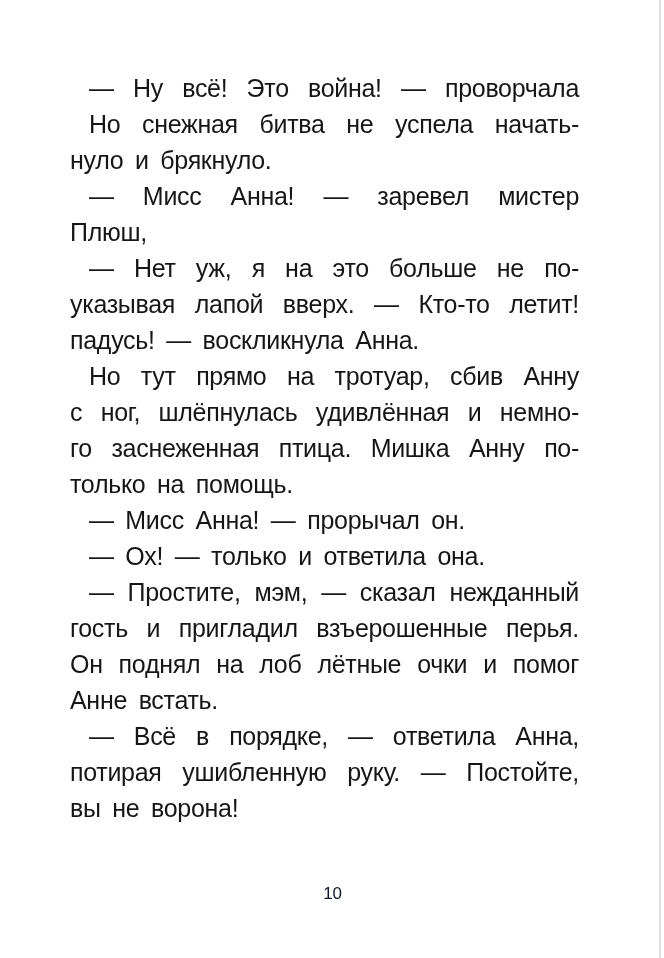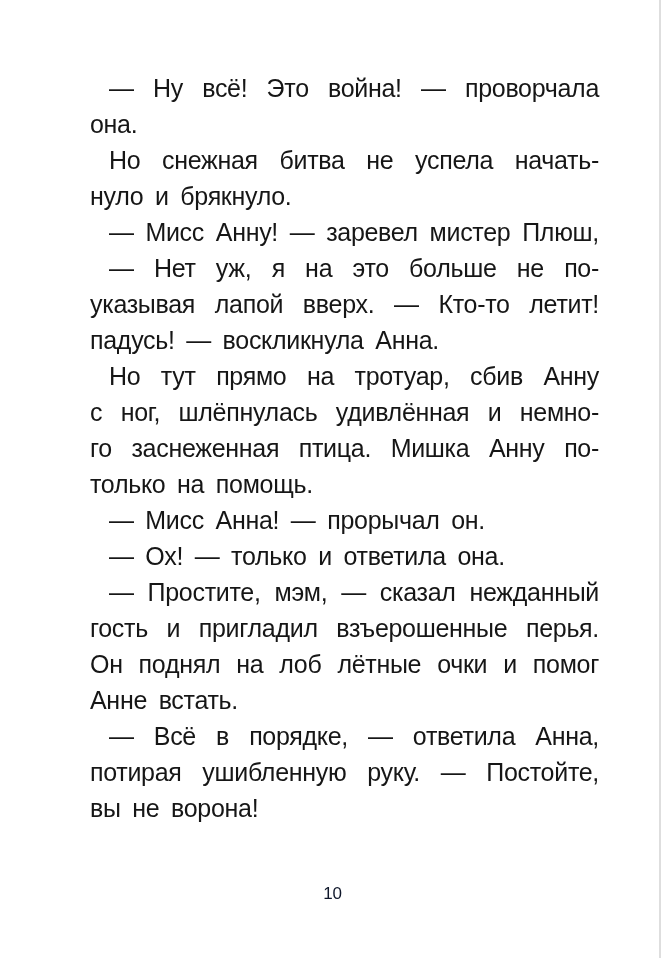--- a/index.html
+++ b/index.html
@@ -22,21 +22,21 @@
   .page-edge-line {
     position: absolute;
     top: 0;
     right: 3px;
     width: 2px;
     height: 958px;
     background: #dedede;
   }
   .text-block {
     position: absolute;
-    left: 90px;
+    left: 70px;
     top: 70px;
     width: 509px;
     color: #161616;
     font-size: 25px;
     line-height: 36px;
     letter-spacing: -0.3px;
     word-spacing: 0.2em;
   }
   .text-line {
     text-align: left;
@@ -66,24 +66,23 @@
   }
 </style>
 </head>
 <body>
 
 <div class="book-page">
 
   <div class="text-block">
 
   <div class="text-line indent justify">— Ну всё! Это война! — проворчала</div>
-      <div class="text-line">она.</div>
       <div class="text-line indent justify">Но снежная битва не успела начать-</div>
       <div class="text-line">нуло и брякнуло.</div>
-      <div class="text-line indent justify">— Мисс Анну! — заревел мистер Плюш,</div>
+      <div class="text-line indent justify">— Мисс Анна! — заревел мистер Плюш,</div>
       <div class="text-line indent justify">— Нет уж, я на это больше не по-</div>
       <div class="text-line justify">указывая лапой вверх. — Кто-то летит!</div>
       <div class="text-line">падусь! — воскликнула Анна.</div>
       <div class="text-line indent justify">Но тут прямо на тротуар, сбив Анну</div>
       <div class="text-line justify">с ног, шлёпнулась удивлённая и немно-</div>
       <div class="text-line justify">го заснеженная птица. Мишка Анну по-</div>
       <div class="text-line">только на помощь.</div>
       <div class="text-line indent">— Мисс Анна! — прорычал он.</div>
       <div class="text-line indent">— Ох! — только и ответила она.</div>
       <div class="text-line indent justify">— Простите, мэм, — сказал нежданный</div>

